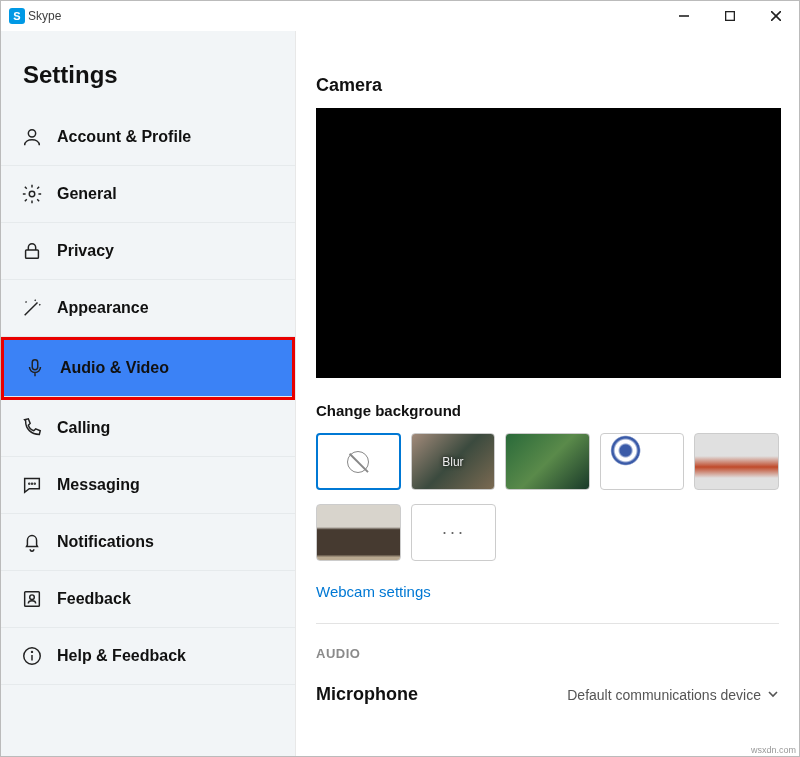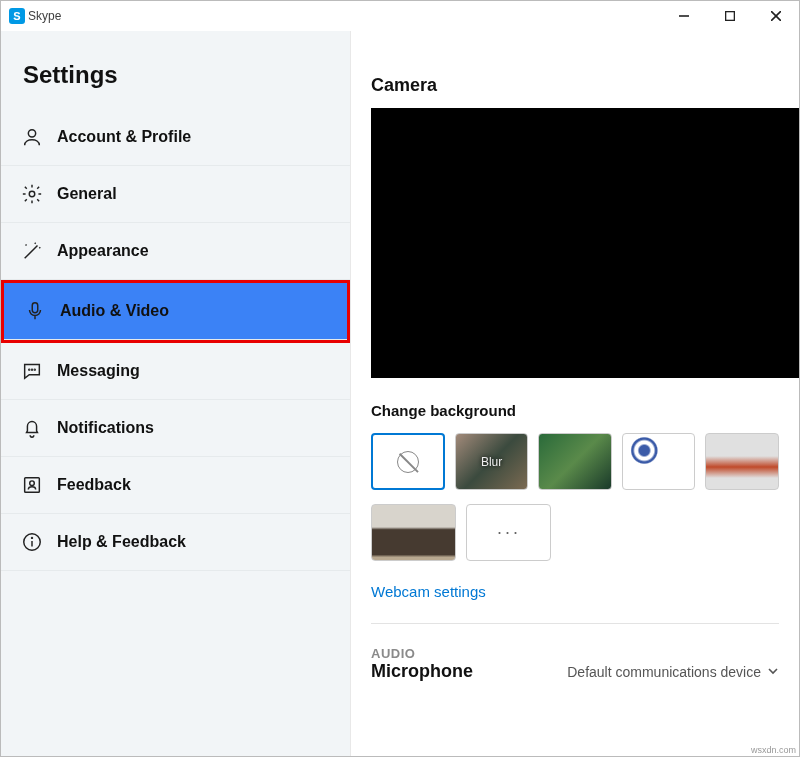--- a/index.html
+++ b/index.html
@@ -5,21 +5,21 @@
   * { box-sizing: border-box; margin: 0; padding: 0; }
   body { font-family: "Segoe UI", Arial, sans-serif; background: #fff; width: 800px; height: 757px; overflow: hidden; }
   .window { width: 800px; height: 757px; border: 1px solid #bbb; display: flex; flex-direction: column; }
   .titlebar { height: 30px; display: flex; align-items: center; padding-left: 8px; background: #fff; }
   .app-icon { width: 16px; height: 16px; background: #0099e5; border-radius: 3px; display: flex; align-items: center; justify-content: center; color: #fff; font-size: 11px; font-weight: bold; }
   .app-title { font-size: 12px; margin-left: 3px; color: #404040; }
   .win-controls { margin-left: auto; display: flex; }
   .win-btn { width: 46px; height: 30px; display: flex; align-items: center; justify-content: center; font-size: 14px; color: #222; }
   .win-btn svg { width: 10px; height: 10px; }
   .content { flex: 1; display: flex; overflow: hidden; }
-  .sidebar { width: 350px; background: #f2f5f7; border-right: 1px solid #e8e8e8; }
+  .sidebar { width: 295px; background: #f2f5f7; border-right: 1px solid #e8e8e8; }
   .sidebar-title { font-size: 24px; font-weight: 700; color: #111; padding: 30px 22px 20px 22px; }
   .sidebar-item { display: flex; align-items: center; padding: 17px 20px; border-bottom: 1px solid #e6eaec; cursor: pointer; }
   .sidebar-item .icon { width: 22px; height: 22px; display: flex; align-items: center; justify-content: center; color: #222; }
   .sidebar-item .label { font-size: 16px; font-weight: 600; color: #111; margin-left: 14px; }
   .sidebar-item.active { background: #3b82f6; }
   .highlight-box { border: 3px solid #e80000; }
   .main { flex: 1; padding: 30px 20px 0 20px; overflow: hidden; }
   .section-header { font-size: 13px; font-weight: 600; color: #8a8a8a; letter-spacing: 0.5px; }
   .row-between { display: flex; justify-content: space-between; align-items: center; }
   .camera-label { font-size: 18px; font-weight: 700; color: #111; }
@@ -90,20 +90,29 @@
       <div class="sidebar-item">
         <span class="icon">
             <svg viewBox="0 0 24 24" width="22" height="22">
               <circle cx="12" cy="12" r="3"></circle>
               <path d="M12 2v3M12 19v3M4.2 4.2l2.1 2.1M17.7 17.7l2.1 2.1M2 12h3M19 12h3M4.2 19.8l2.1-2.1M17.7 6.3l2.1-2.1"></path>
             </svg>
           </span>
         <span class="label">General</span>
       </div>
 
+      <div class="sidebar-item">
+        <span class="icon">
+            <svg viewBox="0 0 24 24" width="22" height="22">
+              <rect x="5" y="11" width="14" height="9" rx="1"></rect>
+              <path d="M8 11V8a4 4 0 0 1 8 0v3"></path>
+            </svg>
+          </span>
+        <span class="label">Privacy</span>
+      </div>
 
       <div class="sidebar-item">
         <span class="icon">
             <svg viewBox="0 0 24 24" width="22" height="22">
               <path d="M4 20L18 6M15 3l1 1M20 8l1 1M5 5l1 1"></path>
             </svg>
           </span>
         <span class="label">Appearance</span>
       </div>
 
@@ -112,20 +121,28 @@
           <span class="icon">
               <svg viewBox="0 0 24 24" width="22" height="22">
                 <rect x="9" y="3" width="6" height="11" rx="3"></rect>
                 <path d="M6 11a6 6 0 0 0 12 0M12 17v4"></path>
               </svg>
             </span>
           <span class="label">Audio &amp; Video</span>
         </div>
       </div>
 
+      <div class="sidebar-item">
+        <span class="icon">
+            <svg viewBox="0 0 24 24" width="22" height="22">
+              <path d="M5 4c0 9 6 15 15 15l1-4-5-2-2 2c-3-1-5-3-6-6l2-2-2-5-4 1z"></path>
+            </svg>
+          </span>
+        <span class="label">Calling</span>
+      </div>
 
       <div class="sidebar-item">
         <span class="icon">
             <svg viewBox="0 0 24 24" width="22" height="22">
               <path d="M4 5h16v11H9l-5 4V5z"></path>
               <circle cx="9" cy="10.5" r="0.5" fill="currentColor"></circle>
               <circle cx="12" cy="10.5" r="0.5" fill="currentColor"></circle>
               <circle cx="15" cy="10.5" r="0.5" fill="currentColor"></circle>
             </svg>
           </span>
@@ -191,21 +208,21 @@
           <span>···</span>
         </div>
       </div>
 
       <a class="webcam-link">Webcam settings</a>
 
       <hr class="divider">
 
       <div class="audio-header">AUDIO</div>
 
-      <div class="row-between" style="margin-top:0;">
+      <div class="row-between" style="margin-top:23px;">
         <div class="mic-label">Microphone</div>
         <div class="camera-select">
           <span>Default communications device</span>
           <span class="chevron"><svg viewBox="0 0 12 12" width="12" height="12">
                 <path d="M2 4l4 4 4-4"></path>
               </svg></span>
         </div>
       </div>
     </div>
   </div>

